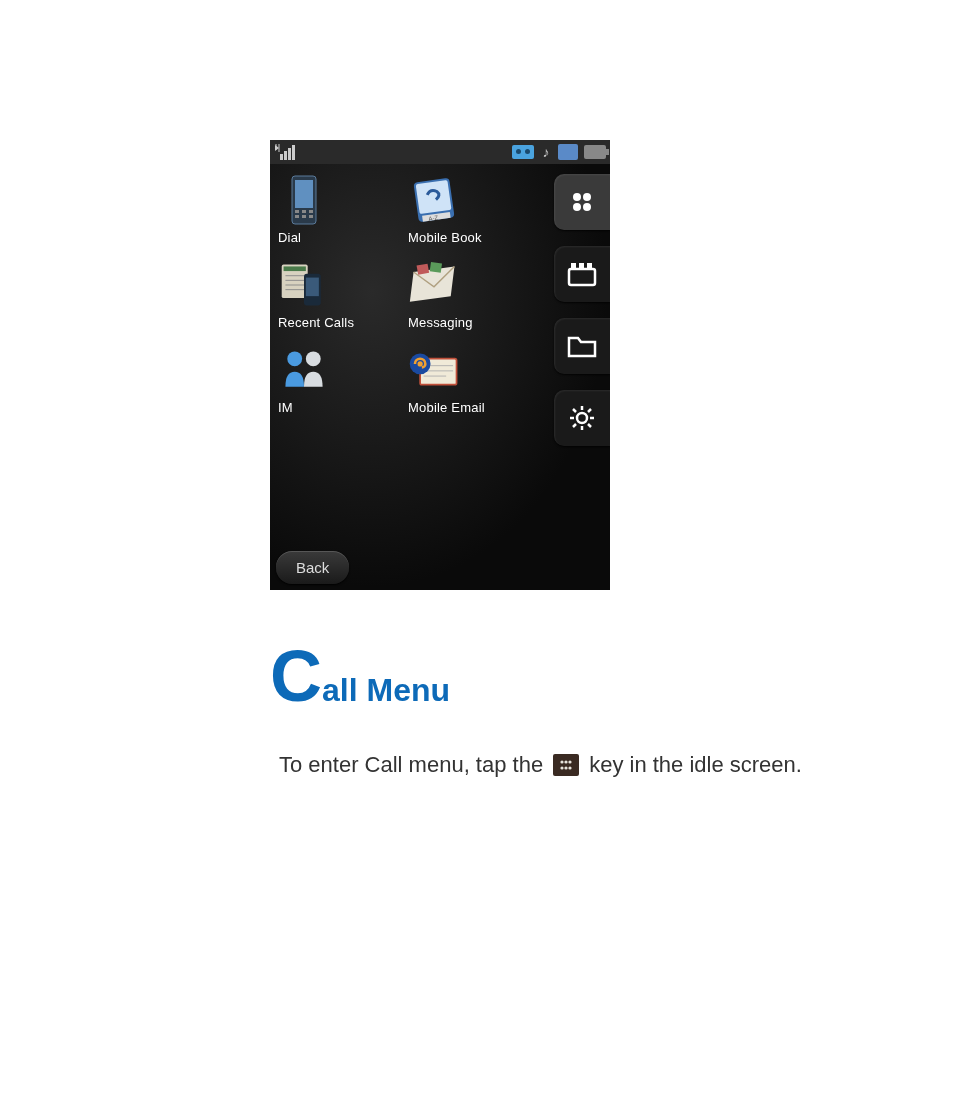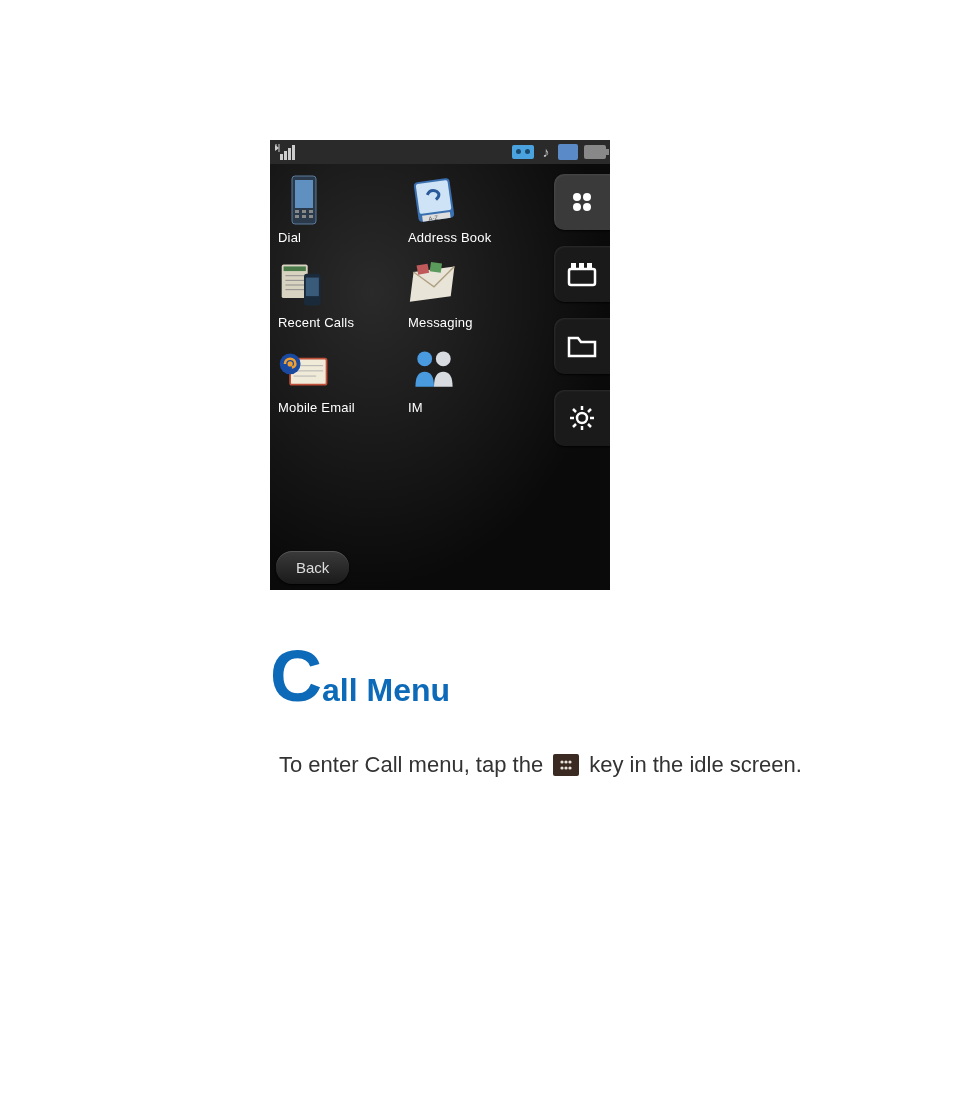--- a/index.html
+++ b/index.html
@@ -200,21 +200,21 @@
         <div class="app-item">
           <div class="app-icon">
             <svg width="52" height="52" viewBox="0 0 52 52">
               <rect x="8" y="6" width="36" height="40" rx="4" fill="#3a6fb0" transform="rotate(-8 26 26)"></rect>
               <rect x="10" y="8" width="32" height="30" rx="2" fill="#cfe3f7" transform="rotate(-8 26 26)"></rect>
               <path d="M20 20 q4 -6 10 -2 q4 4 -2 8" fill="none" stroke="#2a5a9a" stroke-width="3" transform="rotate(-8 26 26)"></path>
               <rect x="12" y="40" width="28" height="6" fill="#ddd" transform="rotate(-8 26 26)"></rect>
               <text x="18" y="46" font-size="6" fill="#555" transform="rotate(-8 26 26)">A-Z</text>
             </svg>
           </div>
-          <div class="app-label">Address Book</div>
+          <div class="app-label">Mobile Book</div>
         </div>
 
         <div class="app-item">
           <div class="app-icon">
             <svg width="56" height="52" viewBox="0 0 56 52">
               <rect x="4" y="4" width="28" height="36" rx="2" fill="#d8d2c0"></rect>
               <rect x="6" y="6" width="24" height="5" fill="#4a7a4a"></rect>
               <line x1="8" y1="16" x2="28" y2="16" stroke="#888"></line>
                 <line x1="8" y1="21" x2="28" y2="21" stroke="#888"></line>
               <line x1="8" y1="26" x2="28" y2="26" stroke="#888"></line>
@@ -233,43 +233,43 @@
               <path d="M6 10 L28 26 L50 4" fill="none" stroke="#b0a080" stroke-width="1.5"></path>
               <rect x="10" y="2" width="12" height="10" fill="#c05a5a" transform="rotate(-10 16 7)"></rect>
               <rect x="24" y="0" width="12" height="10" fill="#5a9a5a" transform="rotate(8 30 5)"></rect>
             </svg>
           </div>
           <div class="app-label">Messaging</div>
         </div>
 
         <div class="app-item">
           <div class="app-icon">
+            <svg width="56" height="52" viewBox="0 0 56 52">
+              <circle cx="18" cy="14" r="8" fill="#4a9ae0"></circle>
+              <path d="M8 44 q0 -16 10 -16 q10 0 10 16 Z" fill="#4a9ae0"></path>
+              <circle cx="38" cy="14" r="8" fill="#d8dce0"></circle>
+              <path d="M28 44 q0 -16 10 -16 q10 0 10 16 Z" fill="#d8dce0"></path>
+            </svg>
+          </div>
+          <div class="app-label">IM</div>
+        </div>
+
+        <div class="app-item">
+          <div class="app-icon">
             <svg width="60" height="46" viewBox="0 0 60 46">
               <rect x="14" y="10" width="42" height="30" rx="2" fill="#f0ead8" stroke="#c0503a" stroke-width="2"></rect>
               <line x1="18" y1="18" x2="52" y2="18" stroke="#aaa"></line>
                 <line x1="18" y1="24" x2="52" y2="24" stroke="#aaa"></line>
               <line x1="18" y1="30" x2="44" y2="30" stroke="#aaa"></line>
               <circle cx="14" cy="16" r="12" fill="#1a4aa0"></circle>
               <path d="M8 16 a6 6 0 1 1 12 0 a4 4 0 0 1 -4 4" fill="none" stroke="#f0a030" stroke-width="3"></path>
               <circle cx="14" cy="16" r="3" fill="#f0a030"></circle>
             </svg>
           </div>
           <div class="app-label">Mobile Email</div>
-        </div>
-
-        <div class="app-item">
-          <div class="app-icon">
-            <svg width="56" height="52" viewBox="0 0 56 52">
-              <circle cx="18" cy="14" r="8" fill="#4a9ae0"></circle>
-              <path d="M8 44 q0 -16 10 -16 q10 0 10 16 Z" fill="#4a9ae0"></path>
-              <circle cx="38" cy="14" r="8" fill="#d8dce0"></circle>
-              <path d="M28 44 q0 -16 10 -16 q10 0 10 16 Z" fill="#d8dce0"></path>
-            </svg>
-          </div>
-          <div class="app-label">IM</div>
         </div>
 
       </div>
 
       <div class="side-tabs">
         <div class="side-tab active">
           <svg width="28" height="28" viewBox="0 0 28 28">
             <circle cx="9" cy="9" r="4" fill="#fff"></circle>
               <circle cx="19" cy="9" r="4" fill="#fff"></circle>
             <circle cx="9" cy="19" r="4" fill="#fff"></circle>

